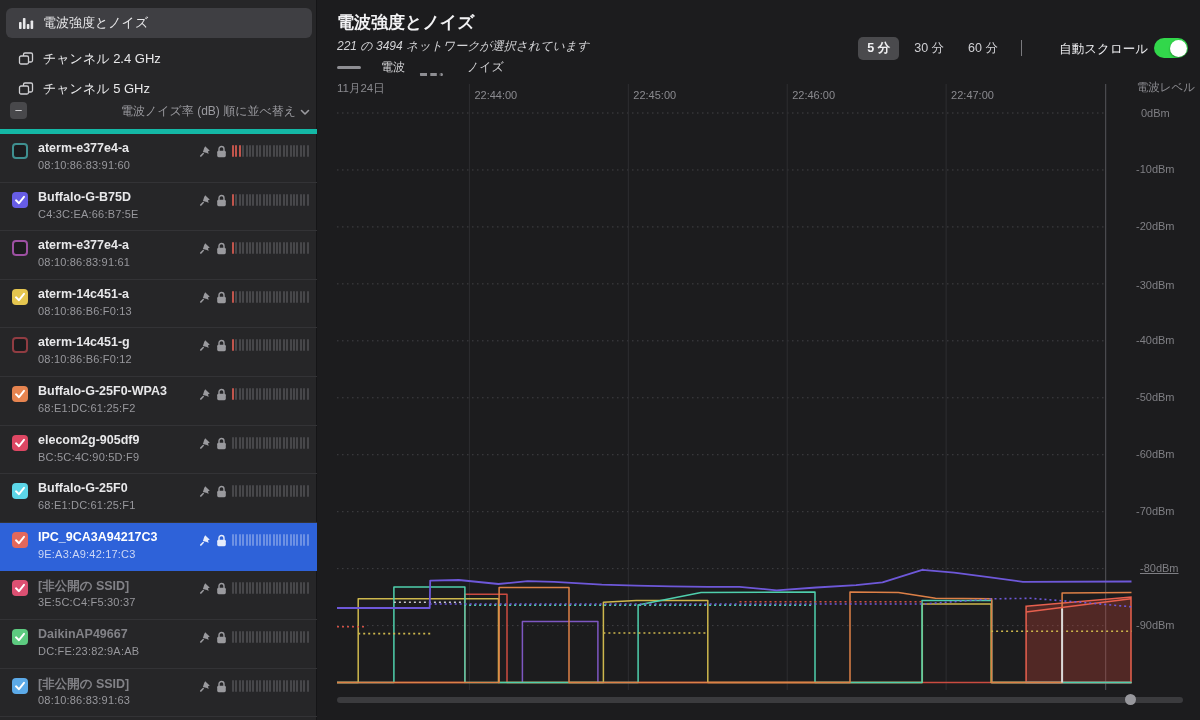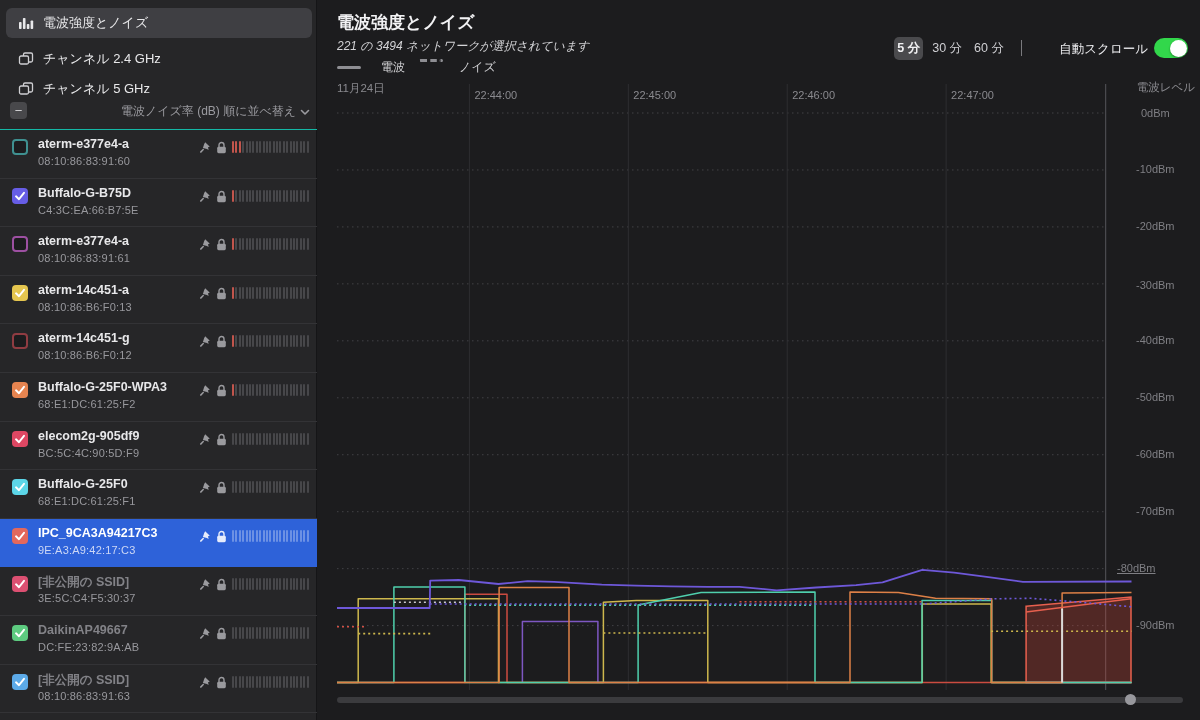--- a/index.html
+++ b/index.html
@@ -8,21 +8,21 @@
   #app { position:relative; width:1200px; height:720px; background:#b91c1c; color:#e8e8ea; }
 
   
   #sidebar { position:absolute; left:0; top:0; width:318px; height:720px; background:#262628; border-right:2px solid #151517; }
   .nav-item { position:absolute; left:6px; width:306px; height:30px; border-radius:6px; display:flex; align-items:center; gap:9px; padding:0 12px; font-size:13px; color:#e8e8ea; }
   .nav-item.sel { background:#3f3f43; }
   .nav-icon { width:16px; height:16px; flex:0 0 16px; display:flex; }
   #sortbar { position:absolute; left:0; top:100px; width:318px; height:28px; }
   #minus-btn { position:absolute; left:10px; top:2px; width:17px; height:17px; background:#48484b; border:none; border-radius:4px; color:#d8d8da; font-size:13px; line-height:15px; text-align:center; }
   #sort-control { position:absolute; right:8px; top:3px; display:flex; align-items:center; gap:4px; color:#9b9ba0; font-size:12px; }
-  #network-list { position:absolute; left:0; top:129px; width:318px; height:434px; border-top:1px solid #14b8a6; }
+  #network-list { position:absolute; left:0; top:129px; width:318px; height:434px; border-top:5px solid #14b8a6; }
   .net-row { position:relative; width:318px; height:48.6px; border-bottom:1px solid #333336; }
   .net-row.sel { background:#2e62d9; border-bottom-color:#2e62d9; }
   .net-check { position:absolute; left:12px; top:9px; width:16px; height:16px; border-radius:4px; }
   .net-name { position:absolute; left:38px; top:7px; font-size:12.5px; font-weight:700; color:#e8e8ea; white-space:nowrap; }
   .net-row.dim .net-name { color:#828287; }
   .net-row.sel .net-name { color:#ffffff; }
   .net-mac { position:absolute; left:38px; top:25px; font-size:11px; color:#98989d; letter-spacing:.2px; }
   .net-row.sel .net-mac { color:#ccd7f5; }
   .net-pin { position:absolute; left:198px; top:10px; width:13px; height:13px; }
   .net-lock { position:absolute; left:216px; top:10px; width:11px; height:13px; }
@@ -32,21 +32,21 @@
   .net-row.sel .mbar { background:rgba(255,255,255,.30); }
 
   
   #panel { position:absolute; left:317px; top:0; width:883px; height:720px; background:#1c1c1e; }
   #chart-title { position:absolute; left:20px; top:11px; font-size:17px; font-weight:700; color:#f2f2f4; }
   #chart-sub { position:absolute; left:20px; top:38px; font-size:12px; color:#d4d4d7;font-style:italic; }
   #legend { position:absolute; left:20px; top:59px; display:flex; align-items:center; gap:14px; font-size:12px; color:#d4d4d7; }
   .lg-line { width:24px; height:0; border-top:3px solid #8e8e93; border-radius:2px; }
   .lg-line.dash { border-top-style:dashed; border-top-width:3px; }
   #ranges { position:absolute; right:193px; top:37px; display:flex; align-items:center; gap:6px; }
-  .range-btn { border:none; background:transparent; color:#cfcfd3; font-size:12.5px; padding:3px 3px; border-radius:5px; }
+  .range-btn { border:none; background:transparent; color:#cfcfd3; font-size:12.5px; padding:3px 9px; border-radius:5px; }
   .range-btn.sel { background:#4a4a4d; color:#f0f0f2; font-weight:700; }
   #hdr-divider { position:absolute; right:178px; top:40px; width:1.5px; height:16px; background:#7a7a7e; }
   #autoscroll { position:absolute; right:52px; top:41px; font-size:12.5px; color:#ececef; }
   #toggle { position:absolute; right:12px; top:38px; width:34px; height:20px; border-radius:10px; background:#32d74b; border:none; }
   #toggle .knob { position:absolute; right:1.5px; top:1.5px; width:17px; height:17px; border-radius:50%; background:#ffffff; box-shadow:0 1px 2px rgba(0,0,0,.4); }
   #date-label { position:absolute; left:20px; top:81px; font-size:11.5px; color:#8a8a8f; }
   #ylevel-label { position:absolute; right:5px; top:80px; font-size:11.5px; color:#8a8a8f; }
   .xtick { position:absolute; top:89px; font-size:11px; color:#8a8a8f; white-space:nowrap; }
   .ytick { position:absolute; font-size:11px; color:#7f7f84; white-space:nowrap; }
   #chart-svg { position:absolute; left:0; top:0; width:883px; height:720px; }
@@ -609,21 +609,21 @@
 
   <div id="panel">
     <div id="chart-title">電波強度とノイズ</div>
     <div id="chart-sub">221 の 3494 ネットワークが選択されています</div>
 
     <div id="legend">
       <span style="display:flex;align-items:center;gap:20px">
         <span class="lg-line"></span>
         <span>電波</span>
       </span>
-      <span style="display:flex;align-items:flex-start;gap:16px">
+      <span style="display:flex;align-items:flex-end;gap:24px">
         <span class="lg-line dash"></span>
         <span>ノイズ</span>
       </span>
     </div>
 
     <div id="ranges">
         <button class="range-btn sel">5 分</button>
         <button class="range-btn">30 分</button>
         <button class="range-btn">60 分</button>
       </div>
@@ -687,21 +687,21 @@
       </div>
     <div id="yticks">
         <div class="ytick" style="left: 824px; top: 106.5px;">0dBm</div>
         <div class="ytick" style="left: 819px; top: 163.457px;">-10dBm</div>
         <div class="ytick" style="left: 819px; top: 220.414px;">-20dBm</div>
         <div class="ytick" style="left: 819px; top: 279px; text-align: center;">-30dBm</div>
         <div class="ytick" style="left: 819px; top: 334.328px;">-40dBm</div>
         <div class="ytick" style="left: 819px; top: 391.285px;">-50dBm</div>
         <div class="ytick" style="left: 819px; top: 448.242px;">-60dBm</div>
         <div class="ytick" style="left: 819px; top: 505.199px;">-70dBm</div>
-        <div class="ytick" style="left: 800px; top: 562.156px; text-decoration: underline;">-80dBm</div>
+        <div class="ytick" style="left: 823px; top: 562.156px; text-decoration: underline;">-80dBm</div>
         <div class="ytick" style="left: 819px; top: 619.113px;">-90dBm</div>
       </div>
 
     <div id="hscroll-track">
       <div id="hscroll-thumb"></div>
     </div>
   </div>
 
 </div>
 

